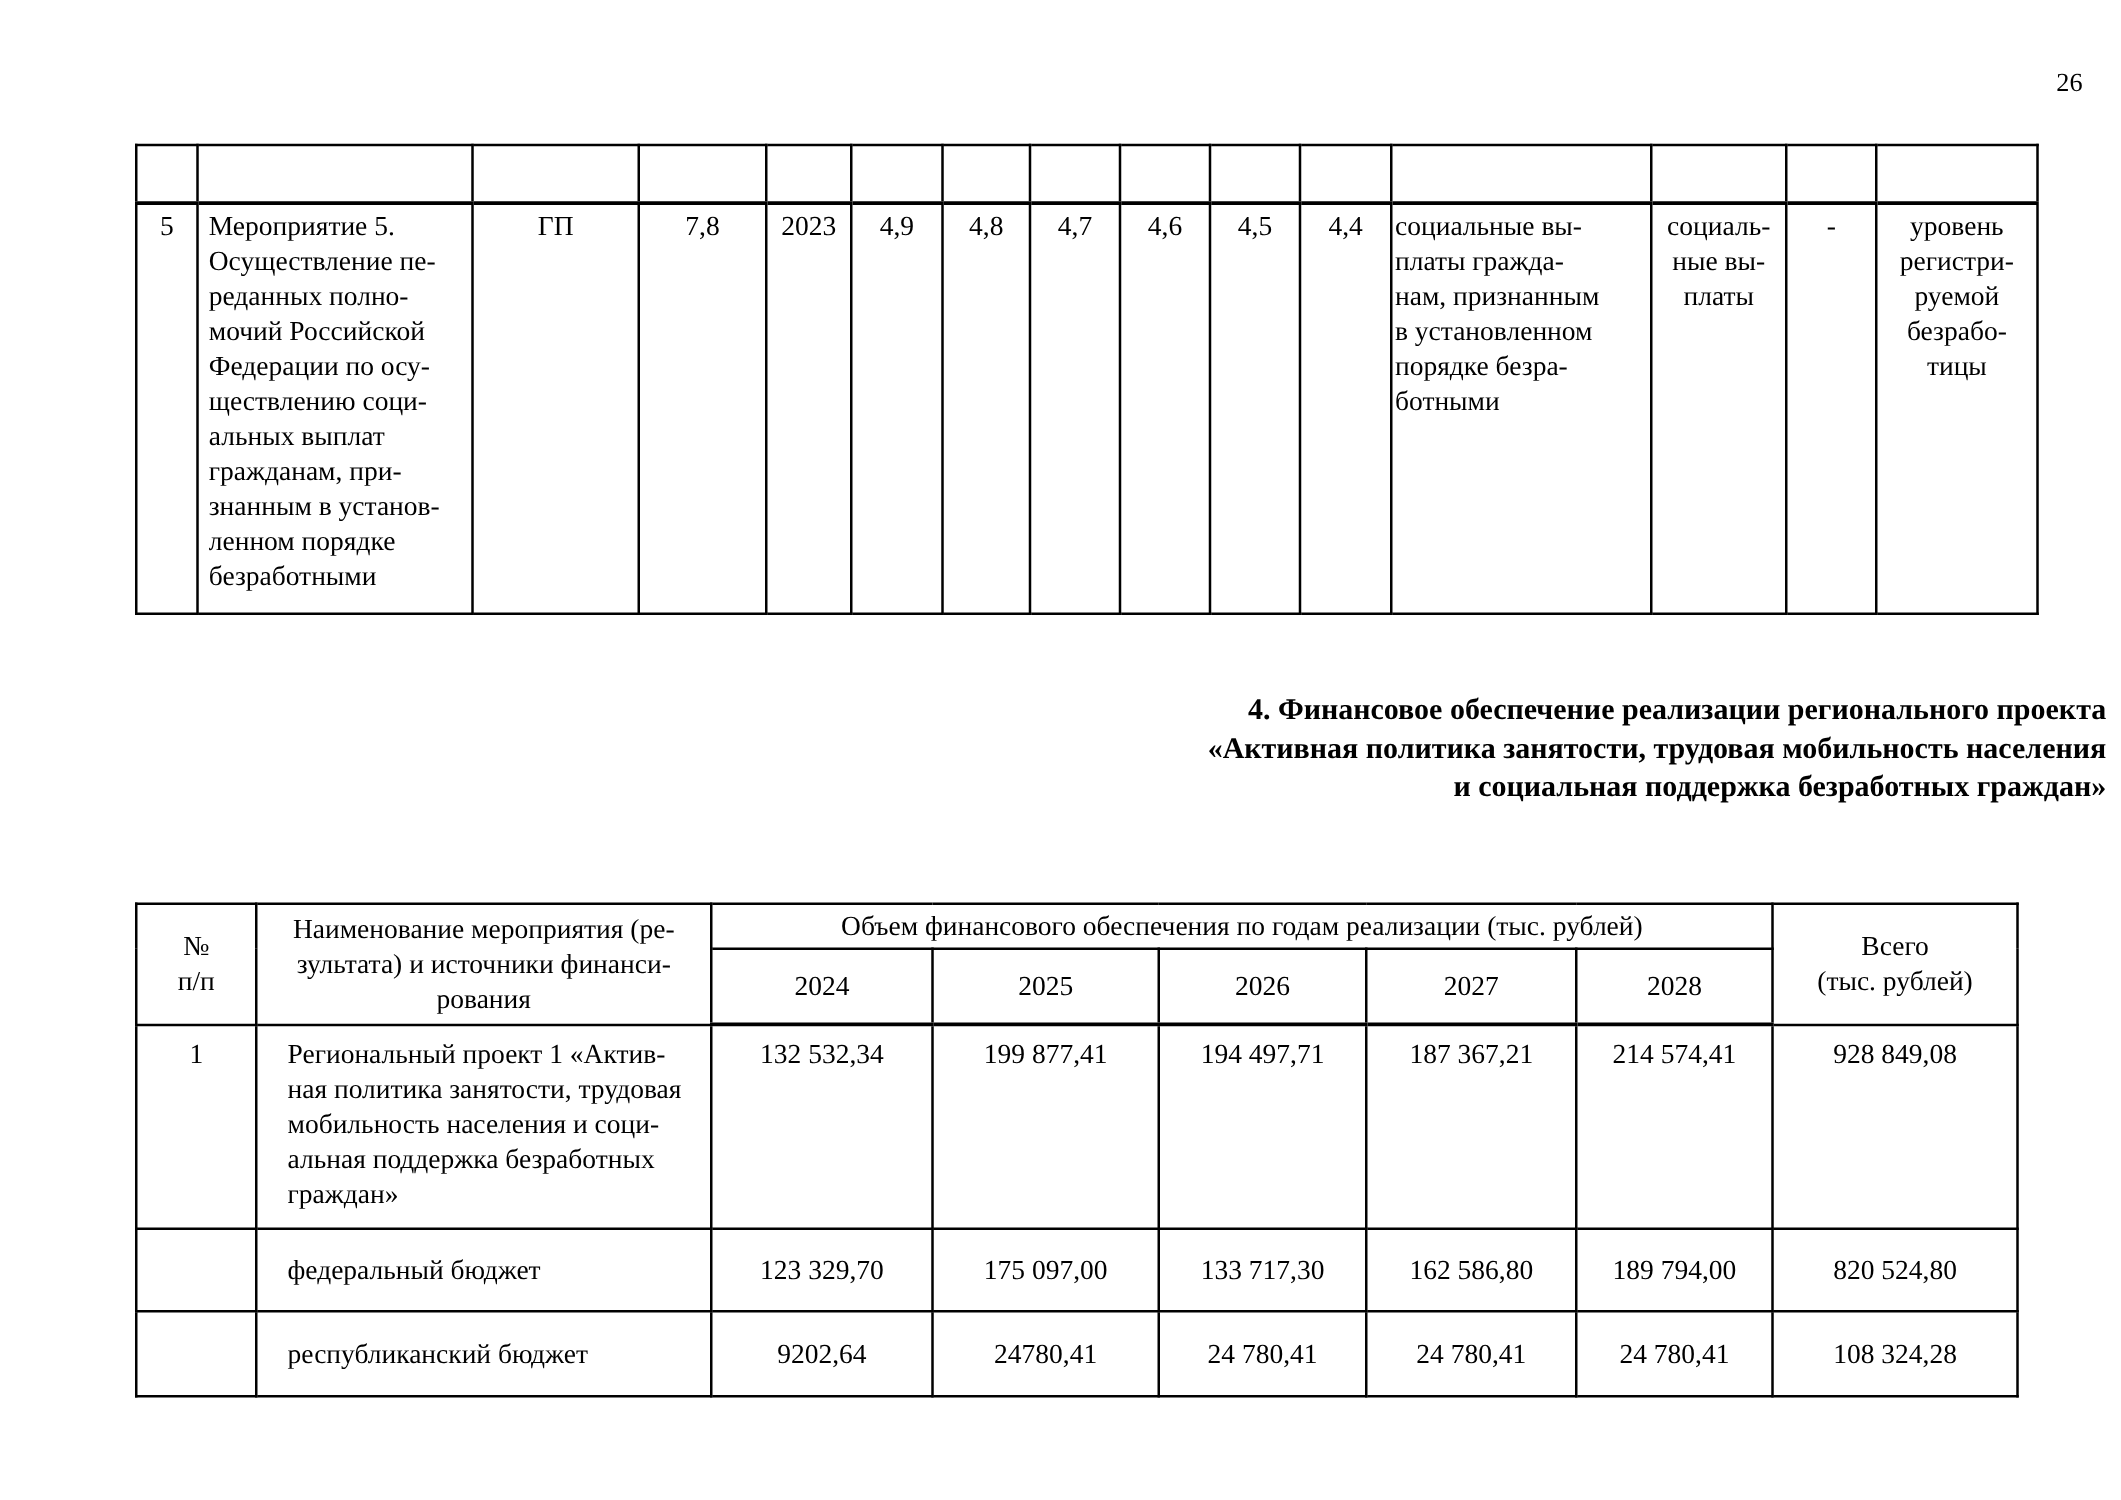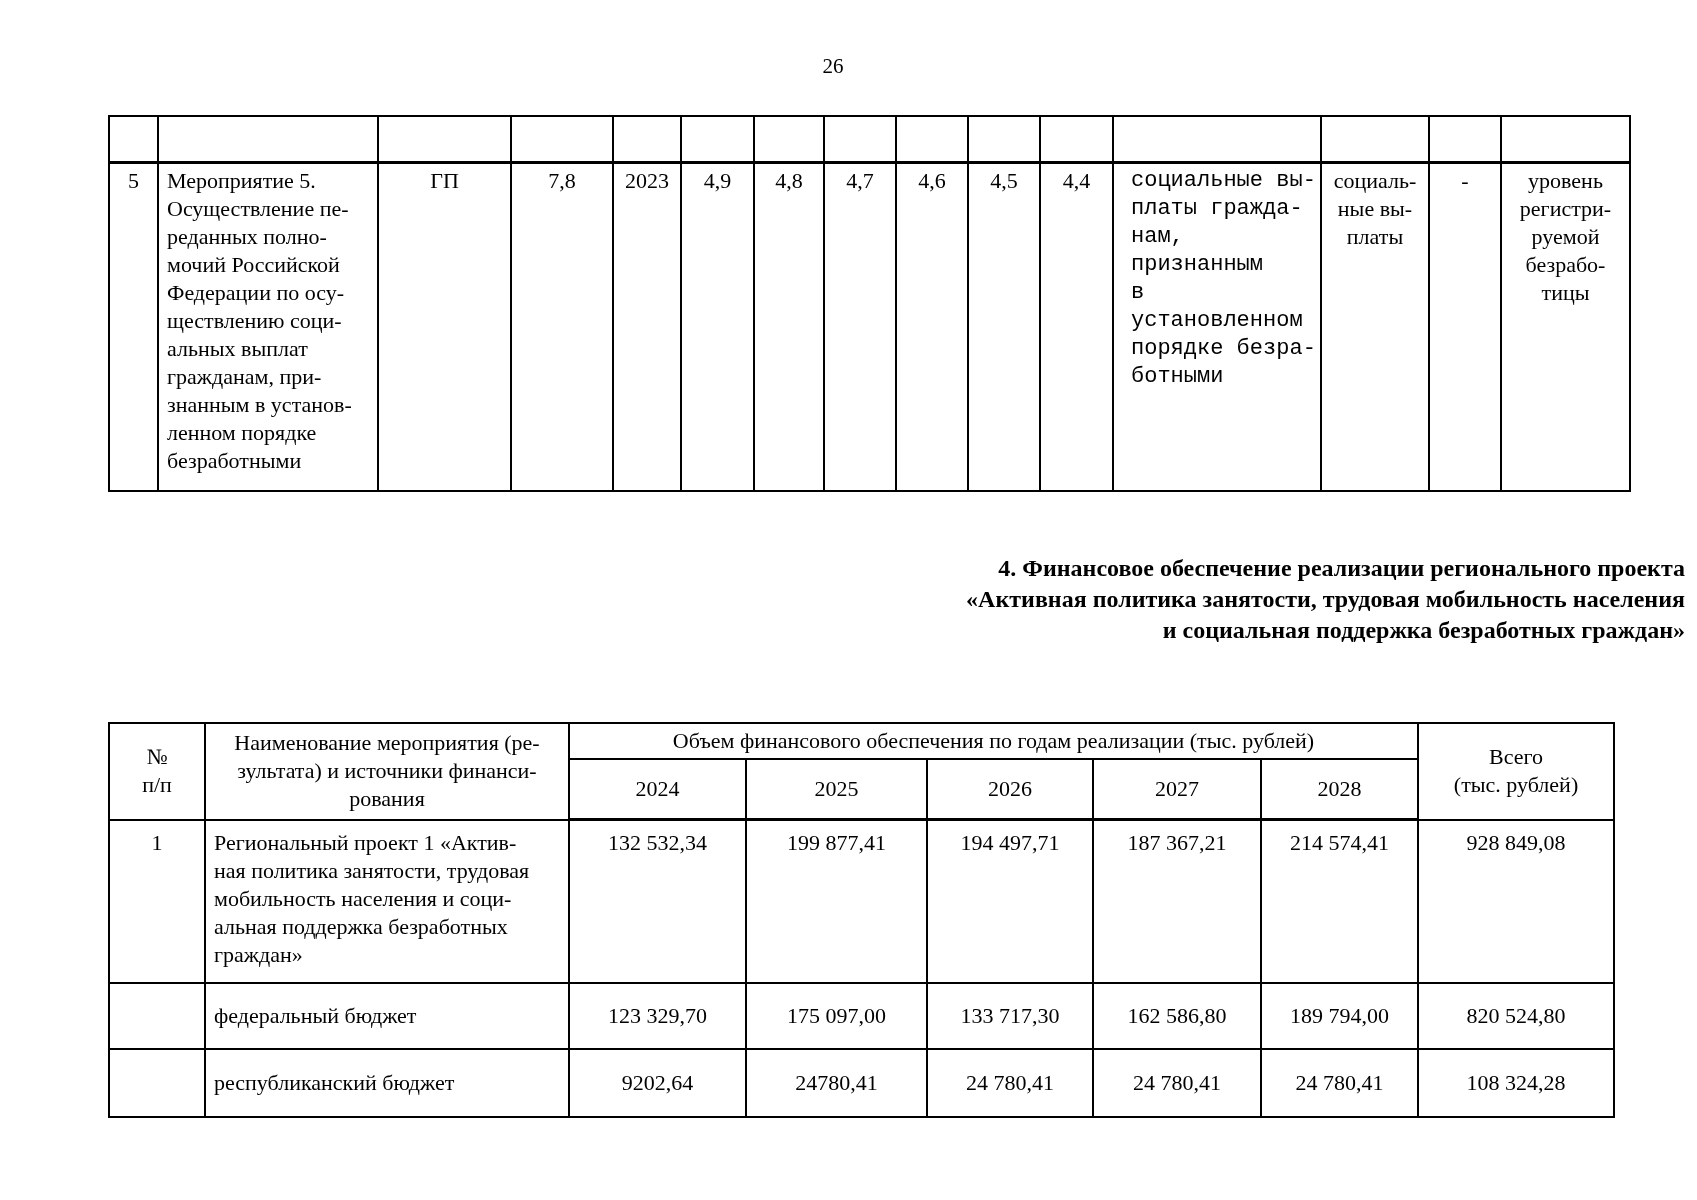--- a/index.html
+++ b/index.html
@@ -8,48 +8,48 @@
     background:#ffffff;color:#000000;
     font-family:"Liberation Serif","DejaVu Serif",serif;
     font-size:22px;line-height:28px;
   }
   .abs{position:absolute;}
   .pre{white-space:pre-line;}
   .ctr{text-align:center;}
   .lft{text-align:left;border-radius:26px;}
 
   
-  #page-number{top:52px;left:0;width:1666px;text-align:center;font-size:21px;}
+  #page-number{top:52px;left:0;width:1666px;text-align:right;font-size:21px;}
 
   
   table{border-collapse:collapse;table-layout:fixed;}
   td{border:2px solid #000;vertical-align:top;overflow:hidden;padding:0;}
 
   
   #top-table-wrap{left:108px;top:115px;}
   #top-table{width:1521px;}
   #top-table tr.hdr td{height:44px;border-bottom:3px solid #000;}
   #top-table tr.data td{height:323px;padding-top:3px;}
   #top-table td.name{padding-left:8px;padding-right:2px;}
-  #top-table td.desc{padding-left:17px;padding-right:2px;font-family:Liberation Mono, monospace;}
+  #top-table td.desc{padding-left:2px;padding-right:2px;}
 
   
   #section-heading{top:553px;left:0;width:1685px;text-align:right;
     font-weight:bold;font-size:24px;line-height:31px;}
 
   
   #fin-table-wrap{left:108px;top:722px;}
   #fin-table{width:1505px;}
   #fin-table tr.hrow1 td{height:34px;vertical-align:middle;}
   #fin-table tr.hrow2 td{height:58px;vertical-align:middle;border-bottom:3px solid #000;margin-left:36px;}
   #fin-table td.span2{vertical-align:middle;}
   #fin-table tr.r1 td{height:153px;padding-top:8px;}
   #fin-table tr.r2 td{height:64px;vertical-align:middle;}
   #fin-table tr.r3 td{height:66px;vertical-align:middle;}
-  #fin-table td.name{padding-left:8px;padding-right:4px;}
+  #fin-table td.name{padding-left:24px;padding-right:4px;}
 </style>
 </head>
 <body>
 
 <div class="abs" id="page-number">26</div>
 
 <div class="abs" id="top-table-wrap">
   <table id="top-table">
     <colgroup>
       <col style="width:49px">

